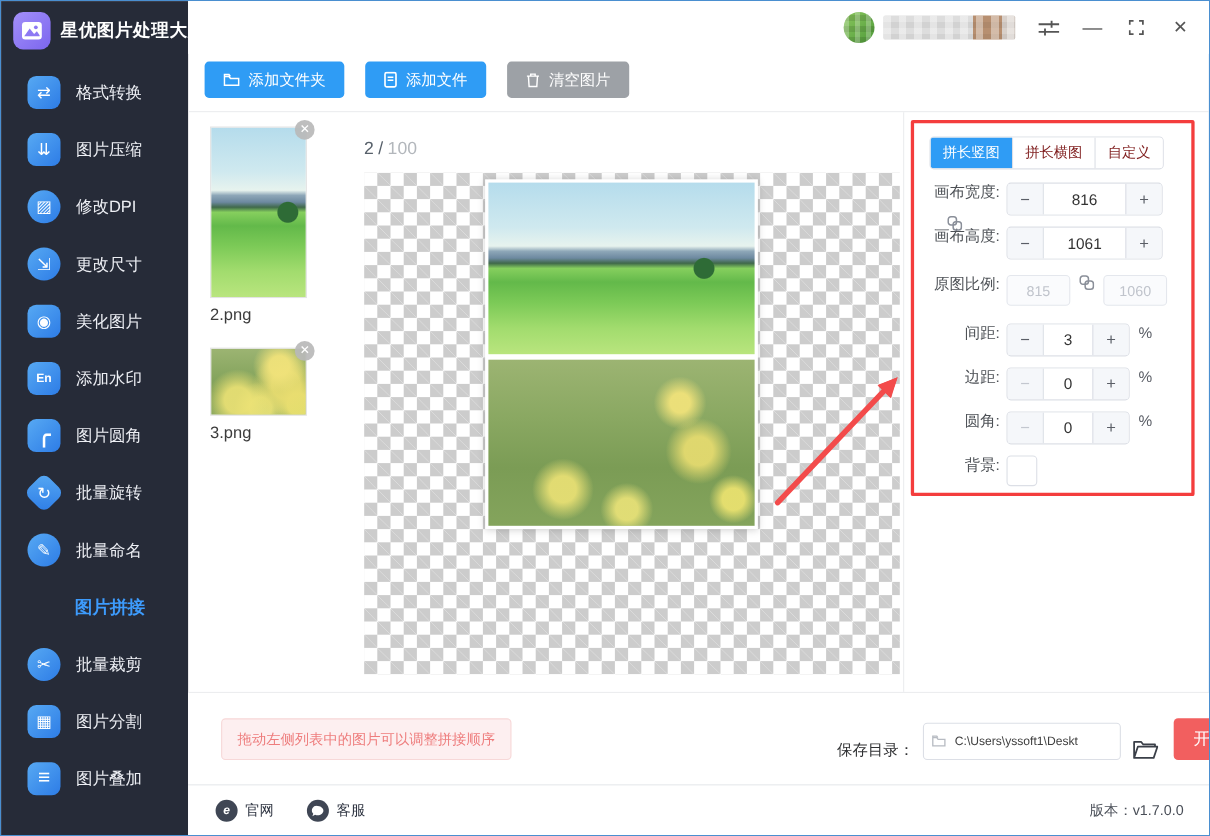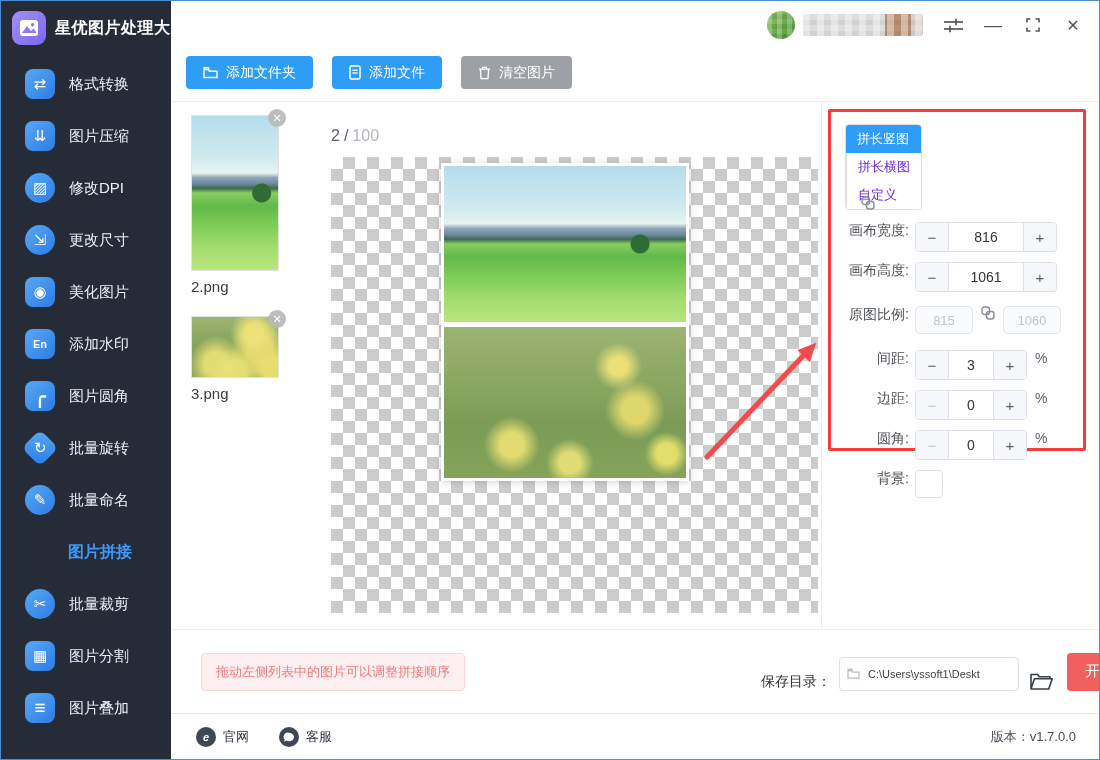--- a/index.html
+++ b/index.html
@@ -63,22 +63,22 @@
     radial-gradient(circle at 72% 26%, rgba(240,226,122,.95) 0 9px, rgba(240,226,122,0) 24px),
     radial-gradient(circle at 79% 55%, rgba(233,221,112,.9) 0 13px, rgba(233,221,112,0) 30px),
     radial-gradient(circle at 28% 78%, rgba(236,226,117,.9) 0 12px, rgba(236,226,117,0) 28px),
     radial-gradient(circle at 52% 90%, rgba(241,231,122,.85) 0 10px, rgba(241,231,122,0) 24px),
     radial-gradient(circle at 92% 84%, rgba(238,228,112,.9) 0 10px, rgba(238,228,112,0) 22px),
     linear-gradient(180deg,#9cb472 0%,#8aa862 35%,#7b9c55 65%,#84a45c 100%);}
   .arrow-svg{position:absolute;left:688px;top:328px;pointer-events:none;}
 
   
   .panel{position:absolute;left:827px;top:108px;width:258px;height:342px;border:3px solid #f43d3d;border-radius:2px;background:#fff;box-sizing:border-box;}
-  .tabs{display:flex;margin:12px 0 12px 14px;border:1px solid #dcdfe6;border-radius:4px;overflow:hidden;width:fit-content;flex-direction:column;}
-  .tab{padding:0 11px;height:28px;line-height:28px;font-size:13px;color:#6d28d9;background:#fff;border-left:1px solid #dcdfe6;cursor:pointer;white-space:nowrap;}
+  .tabs{display:flex;margin:12px 0 12px 14px;border:1px solid #dcdfe6;border-radius:4px;overflow:hidden;width:fit-content;}
+  .tab{padding:0 11px;height:28px;line-height:28px;font-size:13px;color:#7f1d1d;background:#fff;border-left:1px solid #dcdfe6;cursor:pointer;white-space:nowrap;}
   .tab:first-child{border-left:none;}
   .tab.active{background:#2f9cf5;color:#fff;}
   .prow{display:flex;align-items:flex-start;margin-bottom:12px;height:28px;}
   .plabel{width:78px;text-align:right;font-size:14px;color:#4d5156;margin-right:6px;flex-shrink:0;}
   .stepper{display:flex;border:1px solid #dcdfe6;border-radius:4px;overflow:hidden;height:28px;box-sizing:content-box;}
   .step-btn{width:32px;background:#f5f7fa;color:#5a5e66;display:flex;align-items:center;justify-content:center;font-size:15px;cursor:pointer;user-select:none;}
   .step-btn.l{border-right:1px solid #dcdfe6;}
   .step-btn.r{border-left:1px solid #dcdfe6;}
   .step-btn.dim{color:#c3c7cf;}
   .step-val{width:70px;text-align:center;border:none;font-size:14px;color:#333;outline:none;font-family:inherit;background:#fff;}

